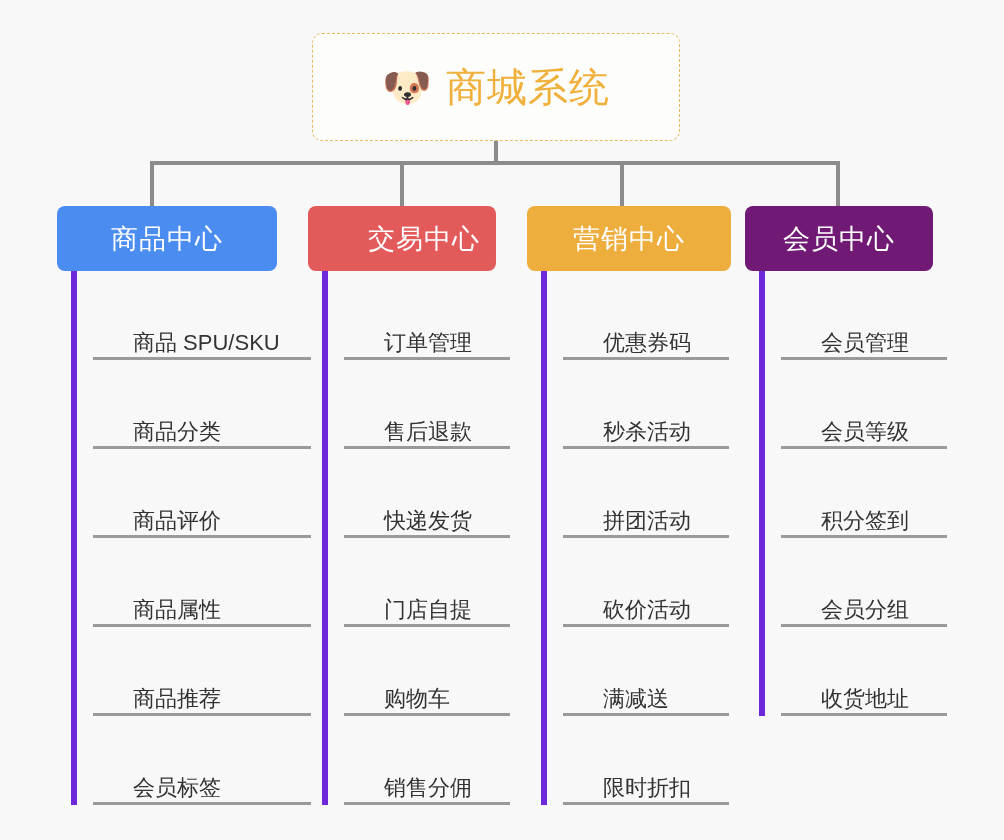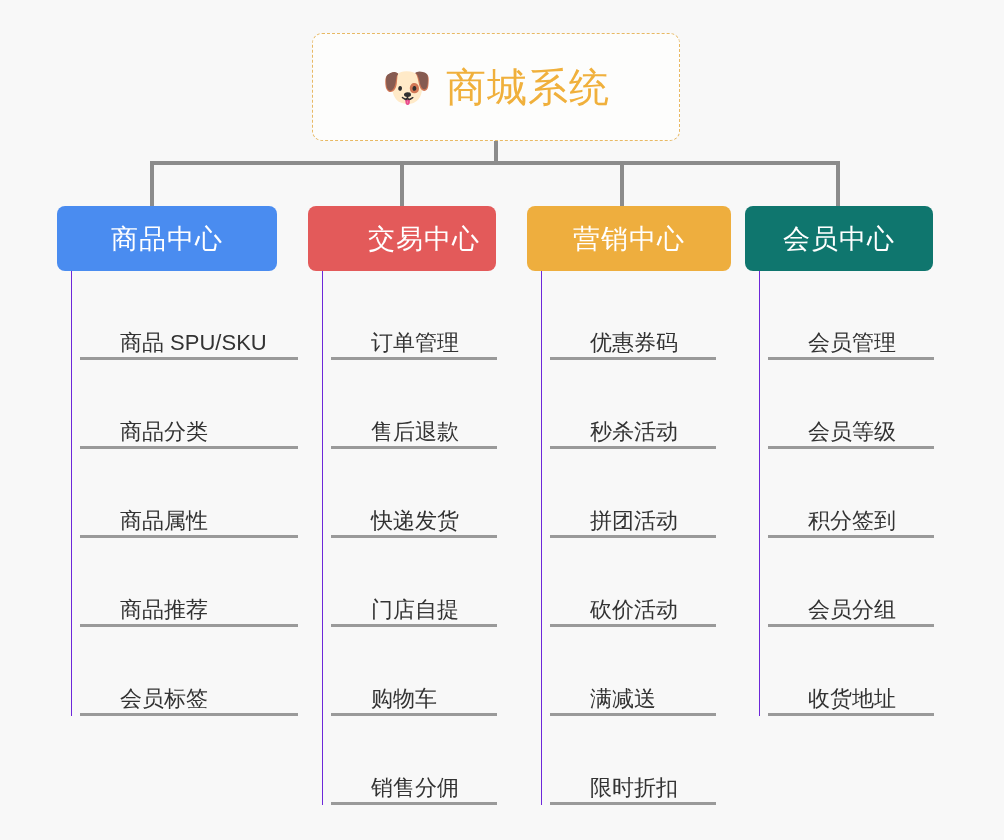--- a/index.html
+++ b/index.html
@@ -96,28 +96,28 @@
     align-items: center;
     justify-content: center;
     color: #ffffff;
     font-size: 27px;
     letter-spacing: 1px;
     box-sizing: border-box;
   }
   .c1 .cat-box { background: #4a8cf0; width: 220px; }
   .c2 .cat-box { background: #e35a5a; width: 188px; padding-left: 44px; }
   .c3 .cat-box { background: #eeae3e; width: 204px; }
-  .c4 .cat-box { background: #0f766e; width: 188px; }
+  .c4 .cat-box { background: #701a75; width: 188px; }
 
   
   .leaf-list {
     position: relative;
     margin-left: 14px;
-    padding-left: 8px;
-    border-left: 1px solid #6d28d9;
+    padding-left: 16px;
+    border-left: 6px solid #6d28d9;
     margin-top: 0;
   }
   .leaf {
     height: 89px;
     position: relative;
     display: flex;
     align-items: flex-end;
     box-sizing: border-box;
   }
   .leaf-label {
@@ -163,20 +163,24 @@
     <div class="leaf-list">
       <div class="leaf">
         <span class="leaf-label">商品 SPU/SKU</span>
         <span class="leaf-underline"></span>
       </div>
       <div class="leaf">
         <span class="leaf-label">商品分类</span>
         <span class="leaf-underline"></span>
       </div>
       <div class="leaf">
+        <span class="leaf-label">商品评价</span>
+        <span class="leaf-underline"></span>
+      </div>
+      <div class="leaf">
         <span class="leaf-label">商品属性</span>
         <span class="leaf-underline"></span>
       </div>
       <div class="leaf">
         <span class="leaf-label">商品推荐</span>
         <span class="leaf-underline"></span>
       </div>
       <div class="leaf">
         <span class="leaf-label">会员标签</span>
         <span class="leaf-underline"></span>

